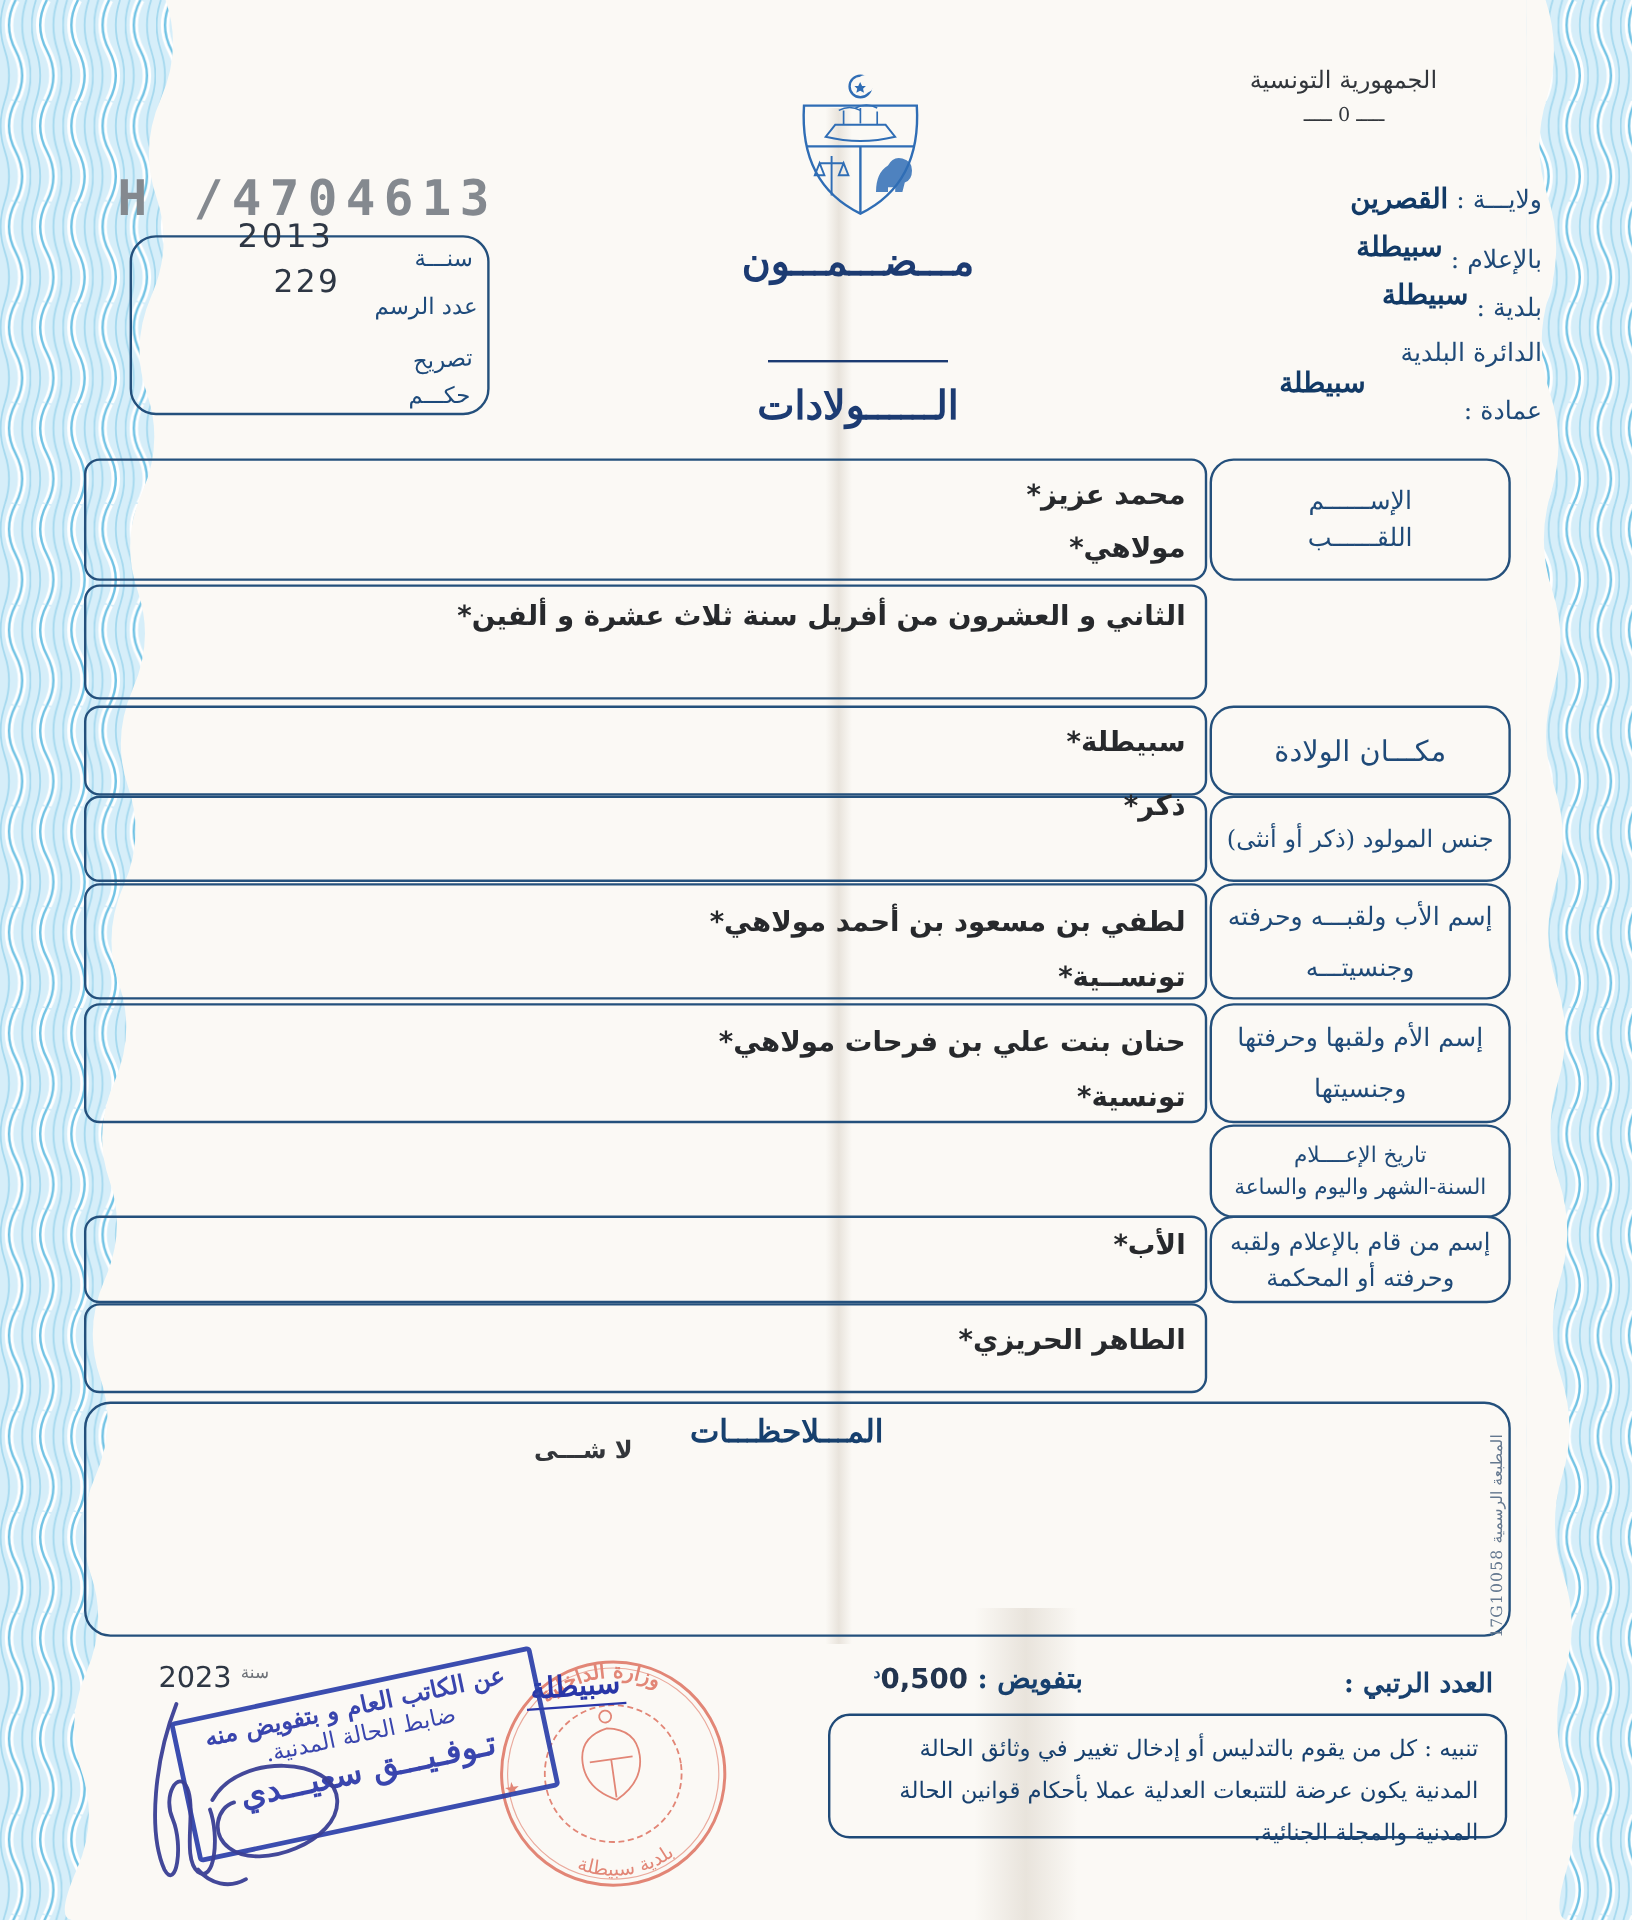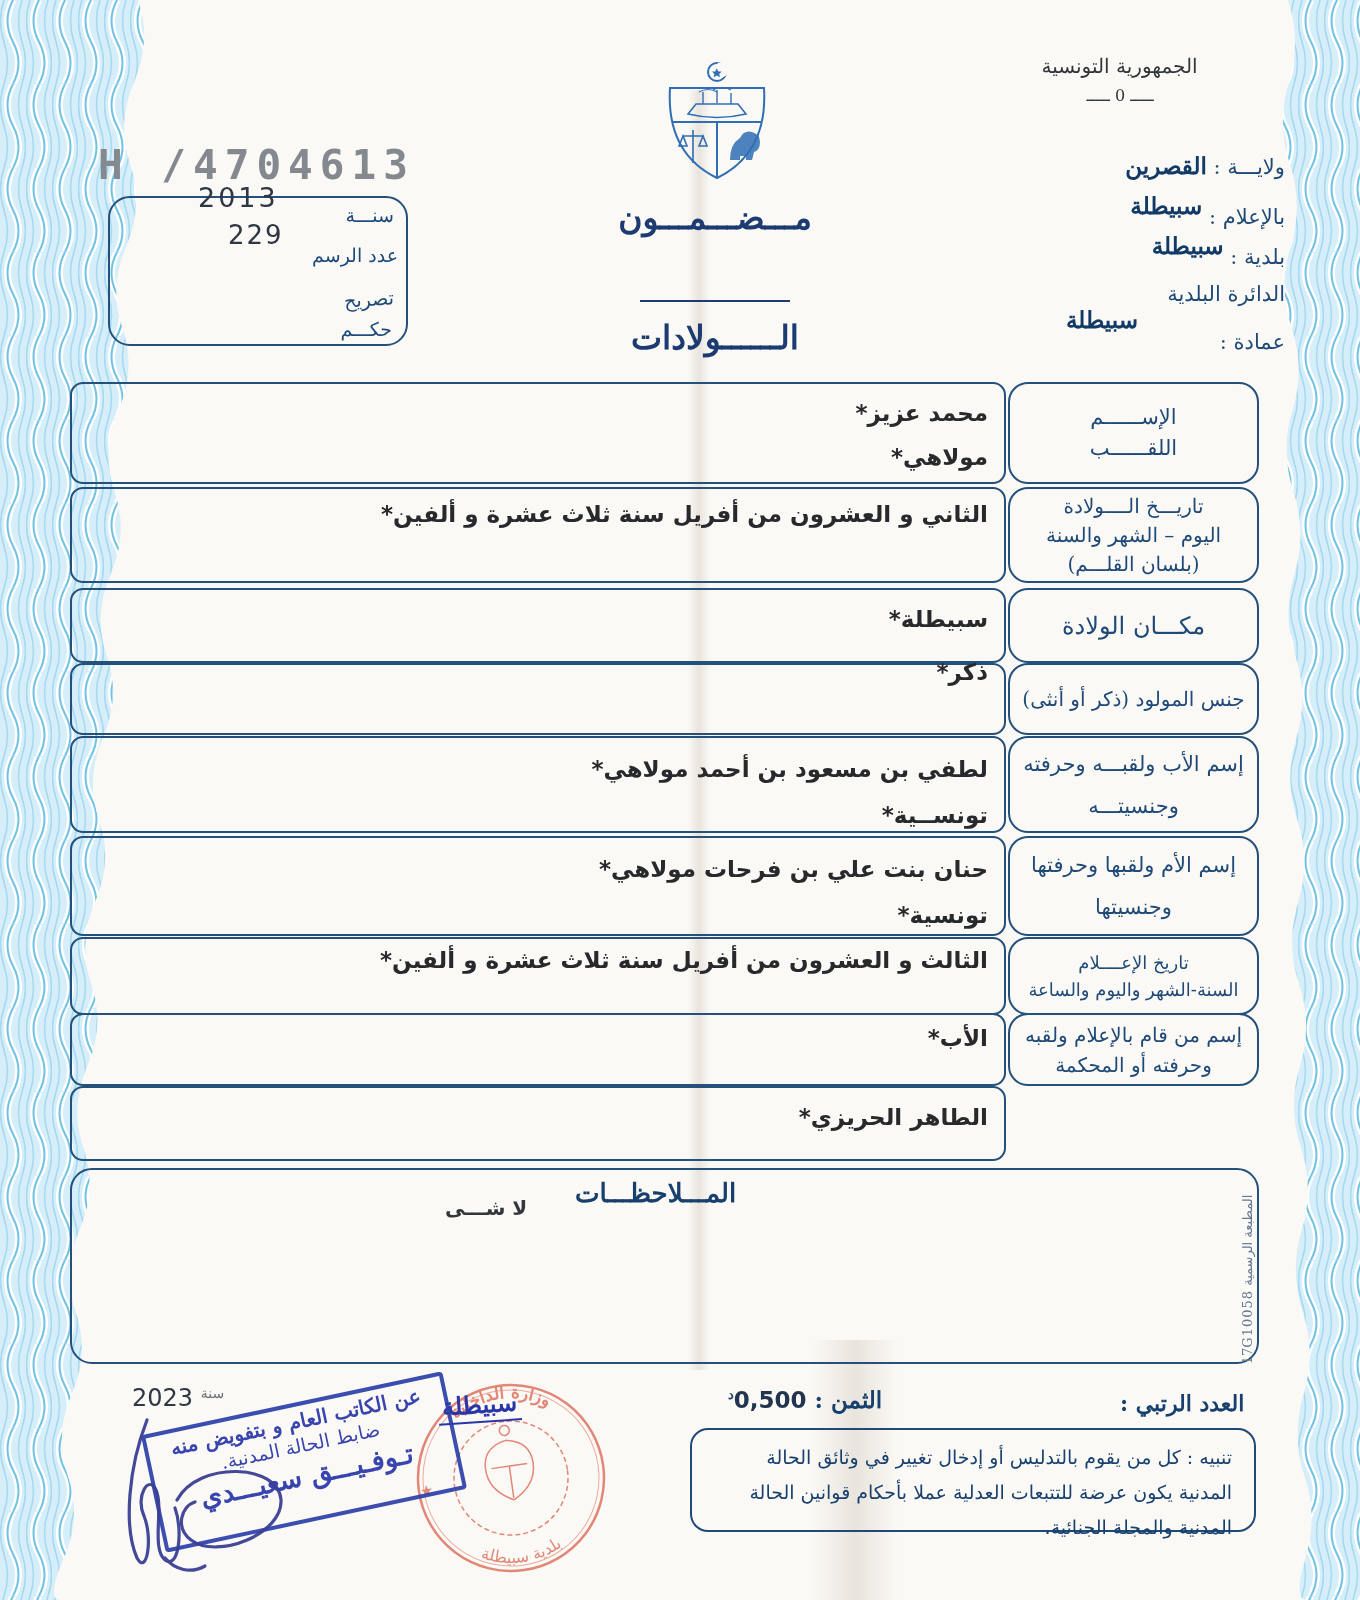--- a/index.html
+++ b/index.html
@@ -155,23 +155,20 @@
   <div class="abs rtl admin-line" style="left:1060px;top:306px"><b style="top:0">سبيطلة</b></div>
   <div class="abs rtl admin-line" style="left:1150px;top:330px;width:135px">عمادة :</div>
 
   <div class="lbox rtl" style="top:382px;height:98px">الإســــــم
 اللقــــــب</div>
   <div class="vbox rtl" style="top:382px;height:98px">
     <div class="val data-ink">محمد عزيز*
 مولاهي*</div>
   </div>
 
-  <div class="lbox rtl" style="top:487px;height:92px;font-size:20px;line-height:1.45">تاريـــخ الــــولادة
-اليوم – الشهر والسنة
-(بلسان القلـــم)</div>
   <div class="vbox rtl" style="top:487px;height:92px">
     <div class="val data-ink" style="padding-top:4px">الثاني و العشرون من أفريل سنة ثلاث عشرة و ألفين*</div>
   </div>
 
   <div class="lbox rtl" style="top:588px;height:71px;font-size:24px">مكـــان الولادة</div>
   <div class="vbox rtl" style="top:588px;height:71px">
     <div class="val data-ink">سبيطلة*</div>
   </div>
 
   <div class="lbox rtl" style="top:663px;height:68px;font-size:20px">جنس المولود (ذكر أو أنثى)</div>
@@ -188,41 +185,38 @@
 
   <div class="lbox rtl" style="top:836px;height:96px;line-height:2">إسم الأم ولقبها وحرفتها
 وجنسيتها</div>
   <div class="vbox rtl" style="top:836px;height:96px">
     <div class="val data-ink" style="line-height:2">حنان بنت علي بن فرحات مولاهي*
 تونسية*</div>
   </div>
 
   <div class="lbox rtl" style="top:937px;height:74px;font-size:18px">تاريخ الإعــــلام
 السنة-الشهر واليوم والساعة</div>
-  <div class="vbox rtl" style="top:937px;height:74px">
-    <div class="val data-ink pullup-sm">الثالث و العشرون من أفريل سنة ثلاث عشرة و ألفين*</div>
-  </div>
 
   <div class="lbox rtl" style="top:1013px;height:69px;font-size:20px">إسم من قام بالإعلام ولقبه
 وحرفته أو المحكمة</div>
   <div class="vbox rtl" style="top:1013px;height:69px">
     <div class="val data-ink" style="padding-top:2px">الأب*</div>
   </div>
 
   <div class="vbox rtl" style="top:1086px;height:71px">
     <div class="val data-ink">الطاهر الحريزي*</div>
   </div>
 
   <div class="abs" id="notesbox"></div>
   <div class="abs rtl" id="notes-head">المـــلاحظـــات</div>
   <div class="abs rtl data-ink" id="notes-val" style="font-weight:bold">لا شـــى</div>
 
   <div class="abs rtl" id="ordinal">العدد الرتبي :</div>
   <div class="abs rtl" id="price">
-    <span>الثمن :</span>
+    <span>بتفويض :</span>
     <b>0,500</b><sup>د</sup>
   </div>
   <div class="abs rtl" id="yearnote">
     <span class="small">سنة</span>
     <span>2023</span>
   </div>
   <div class="abs rtl" id="warnbox">تنبيه : كل من يقوم بالتدليس أو إدخال تغيير في وثائق الحالة المدنية يكون عرضة للتتبعات العدلية عملا بأحكام قوانين الحالة المدنية والمجلة الجنائية.</div>
 
   <svg class="abs" style="left:405px;top:1372px;opacity:.82;transform:rotate(-8deg)" width="212" height="212" viewBox="0 0 212 212">
     <defs>

